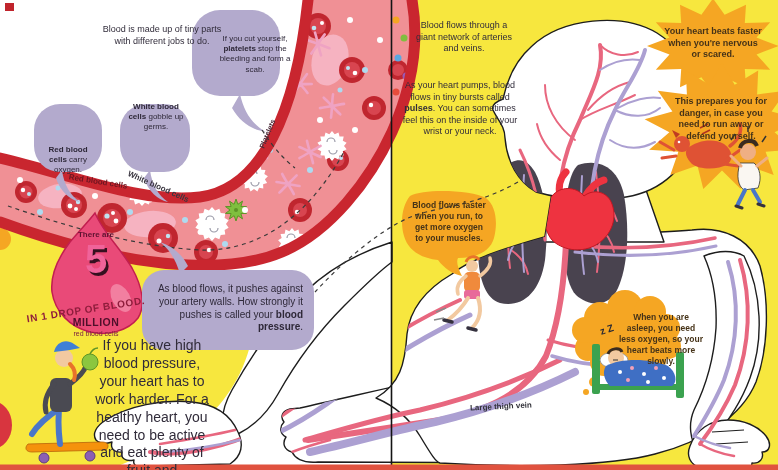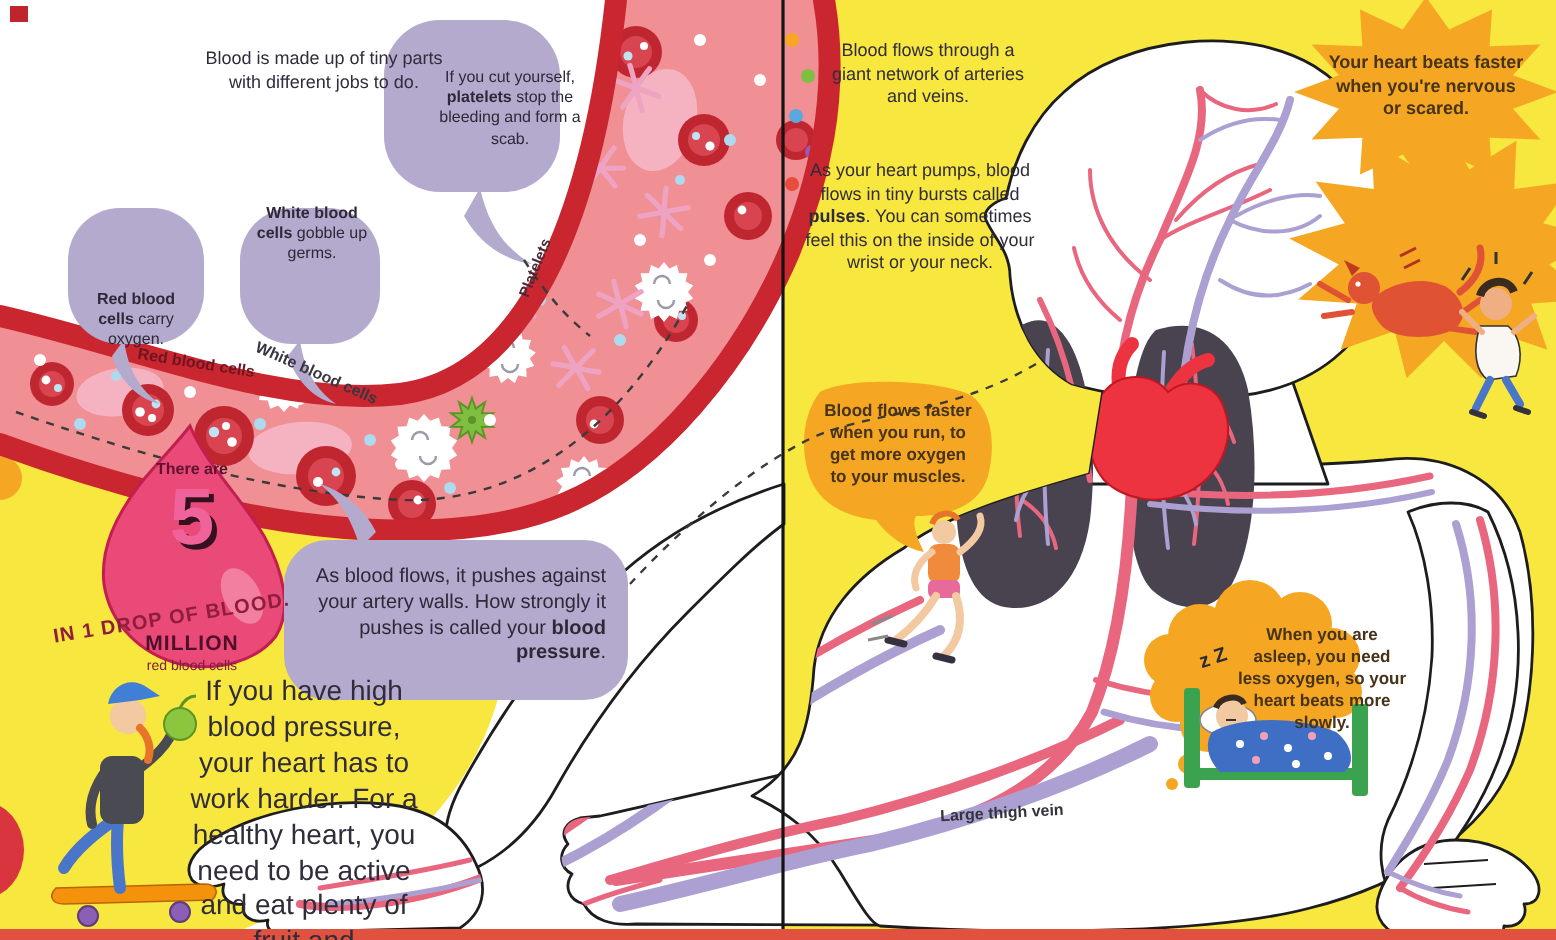--- a/index.html
+++ b/index.html
@@ -397,20 +397,21 @@
 <div class="txt" style="left:92px;top:337px;width:120px;font-size:14px;">If you have high blood pressure, your heart has to work harder. For a healthy heart, you need to be active and eat plenty of fruit and vegetables, and not too much salt.</div>
 
 <div class="txt" style="left:412px;top:20px;width:104px;font-size:9px;">Blood flows through a giant network of arteries and veins.</div>
 
 <div class="txt" style="left:398px;top:80px;width:124px;font-size:9px;">
   <span>As your heart pumps, blood flows in tiny bursts called </span><span class="b">pulses</span><span>. You can sometimes feel this on the inside of your wrist or your neck.</span>
 </div>
 
 <div class="txt otxt" style="left:664px;top:26px;width:98px;font-size:9px;">Your heart beats faster when you're nervous or scared.</div>
 
+<div class="txt otxt" style="left:674px;top:96px;width:94px;font-size:9px;">This prepares you for danger, in case you need to run away or defend yourself.</div>
 
 <div class="txt otxt" style="left:410px;top:200px;width:78px;font-size:8.5px;">Blood flows faster when you run, to get more oxygen to your muscles.</div>
 
 <div class="txt otxt" style="left:588px;top:312px;width:86px;font-size:8.5px;margin-left:30px;">When you are asleep, you need less oxygen, so your heart beats more slowly.</div>
 
 <div class="txt" style="left:466px;top:402px;width:70px;font-size:8px;font-weight:700;color:#33333B;transform:rotate(-3deg);">Large thigh vein</div>
 
 <div class="txt" style="left:594px;top:324px;width:26px;font-size:10px;font-weight:700;color:#2A2A33;transform:rotate(-18deg);">z Z</div>
 
 </div>

